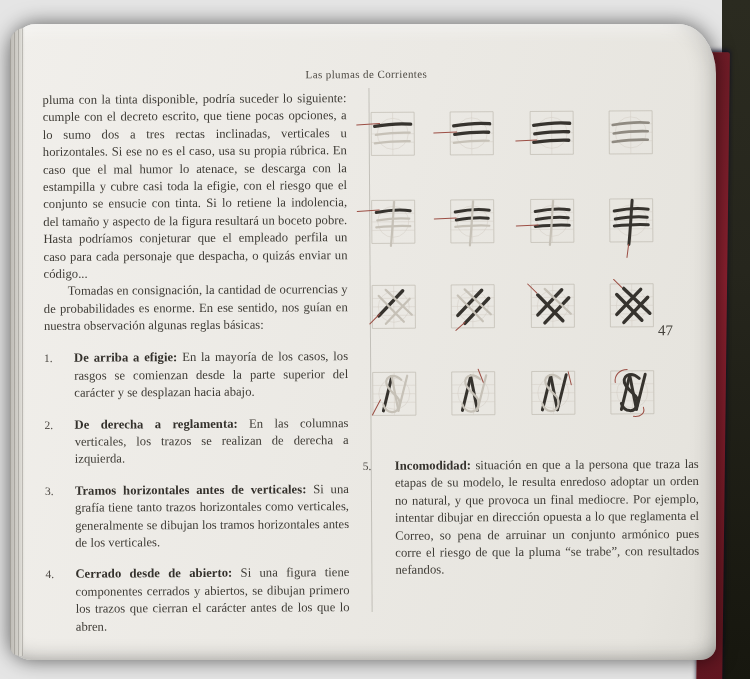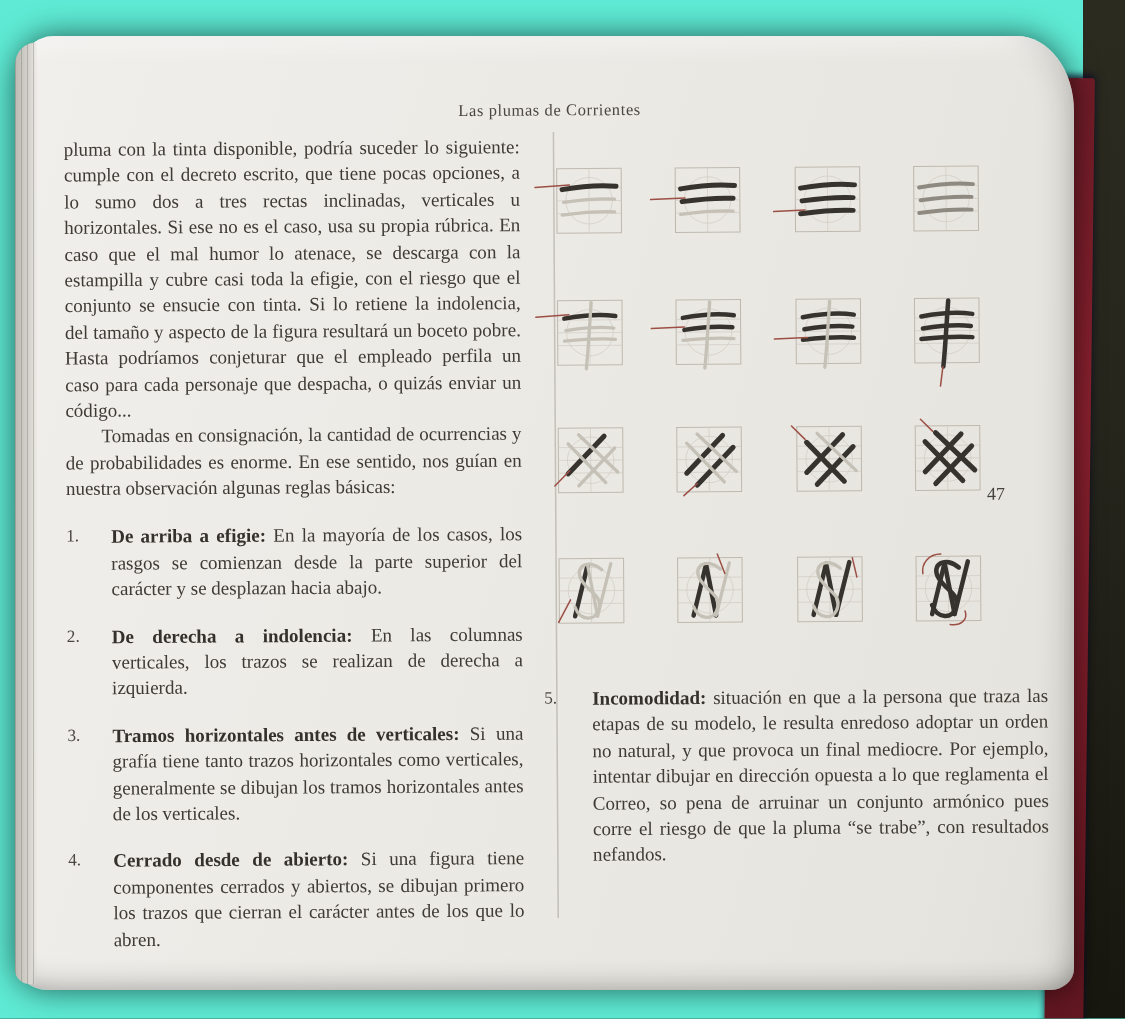--- a/index.html
+++ b/index.html
@@ -1,18 +1,18 @@
 <!DOCTYPE html>
 <html><head>
 <meta charset="utf-8">
 <style>
   html,body{margin:0;padding:0;}
   body{width:750px;height:679px;overflow:hidden;background:#111110;
        font-family:"Liberation Serif", serif;}
-  .scene{position:relative;width:750px;height:679px;overflow:hidden;background:#5eead4;}
+  .scene{position:relative;width:750px;height:679px;overflow:hidden;background:#e5e5e5;}
 
   .bg-olive{position:absolute;left:722px;top:0;width:28px;height:679px;
             background:linear-gradient(180deg,#2b2b20 0%,#26261d 40%,#17170f 100%);}
   .cover{position:absolute;left:700px;top:52px;width:26px;height:640px;
          background:linear-gradient(180deg,#701c27 0%,#8d2130 35%,#7c1c29 70%,#5f1620 100%);
          transform:rotate(.7deg);border-radius:2px;
          box-shadow:0 -2px 4px rgba(10,10,40,.8);}
 
   .page{position:absolute;left:10px;top:24px;width:706px;height:636px;
         background:linear-gradient(105deg,#f1efeb 0%,#ebe9e4 50%,#e6e4de 90%,#e0ded8 100%);
@@ -40,21 +40,21 @@
   .rules{margin-top:15px;}
   .rule-item{display:flex;margin-bottom:14px;}
   .rule-num{width:30px;flex:0 0 30px;font-size:11.5px;padding-top:1px;color:#4b4742;}
   .rule-body{flex:1;text-align:justify;}
   .lead{font-weight:bold;color:#34312c;}
 
   .rule5{position:absolute;left:352px;top:434px;width:336px;
          font-size:12.7px;line-height:1.37;display:flex;}
   .rule5 .rule-num{width:32px;flex:0 0 32px;}
 
-  .page-number{position:absolute;left:648px;top:300px;font-size:12px;color:#45423c;}
+  .page-number{position:absolute;left:648px;top:300px;font-size:15px;color:#45423c;}
 
   .cell{position:absolute;width:52px;height:52px;overflow:visible;}
   .gframe{fill:none;stroke:#bfbab0;stroke-width:.7;}
   .gline{fill:none;stroke:#cfcac0;stroke-width:.45;}
   .ink{fill:none;stroke:#36332e;stroke-linecap:round;}
   .ghost{fill:none;stroke:#c6c1b7;stroke-linecap:round;}
   .muted{fill:none;stroke:#8f8a81;stroke-linecap:round;}
   .red{fill:none;stroke:#9c4f45;stroke-width:1;stroke-linecap:round;}
 </style>
 </head>
@@ -76,21 +76,21 @@
         <p>pluma con la tinta disponible, podría suceder lo siguiente: cumple con el decreto escrito, que tiene pocas opciones, a lo sumo dos a tres rectas inclinadas, verticales u horizontales. Si ese no es el caso, usa su propia rúbrica. En caso que el mal humor lo atenace, se descarga con la estampilla y cubre casi toda la efigie, con el riesgo que el conjunto se ensucie con tinta. Si lo retiene la indolencia, del tamaño y aspecto de la figura resultará un boceto pobre. Hasta podríamos conjeturar que el empleado perfila un caso para cada personaje que despacha, o quizás enviar un código...</p>
         <p class="indent">Tomadas en consignación, la cantidad de ocurrencias y de probabilidades es enorme. En ese sentido, nos guían en nuestra observación algunas reglas básicas:</p>
 
         <div class="rules">
           <div class="rule-item">
             <span class="rule-num">1.</span>
             <span class="rule-body"><b class="lead">De arriba a efigie:</b> <span>En la mayoría de los casos, los rasgos se comienzan desde la parte superior del carácter y se desplazan hacia abajo.</span></span>
           </div>
           <div class="rule-item">
             <span class="rule-num">2.</span>
-            <span class="rule-body"><b class="lead">De derecha a indolencia:</b> <span>En las columnas verticales, los trazos se realizan de derecha a izquierda.</span></span>
+            <span class="rule-body"><b class="lead">De derecha a reglamenta:</b> <span>En las columnas verticales, los trazos se realizan de derecha a izquierda.</span></span>
           </div>
           <div class="rule-item">
             <span class="rule-num">3.</span>
             <span class="rule-body"><b class="lead">Tramos horizontales antes de verticales:</b> <span>Si una grafía tiene tanto trazos horizontales como verticales, generalmente se dibujan los tramos horizontales antes de los verticales.</span></span>
           </div>
           <div class="rule-item">
             <span class="rule-num">4.</span>
             <span class="rule-body"><b class="lead">Cerrado desde de abierto:</b> <span>Si una figura tiene componentes cerrados y abiertos, se dibujan primero los trazos que cierran el carácter antes de los que lo abren.</span></span>
           </div>
         </div>

